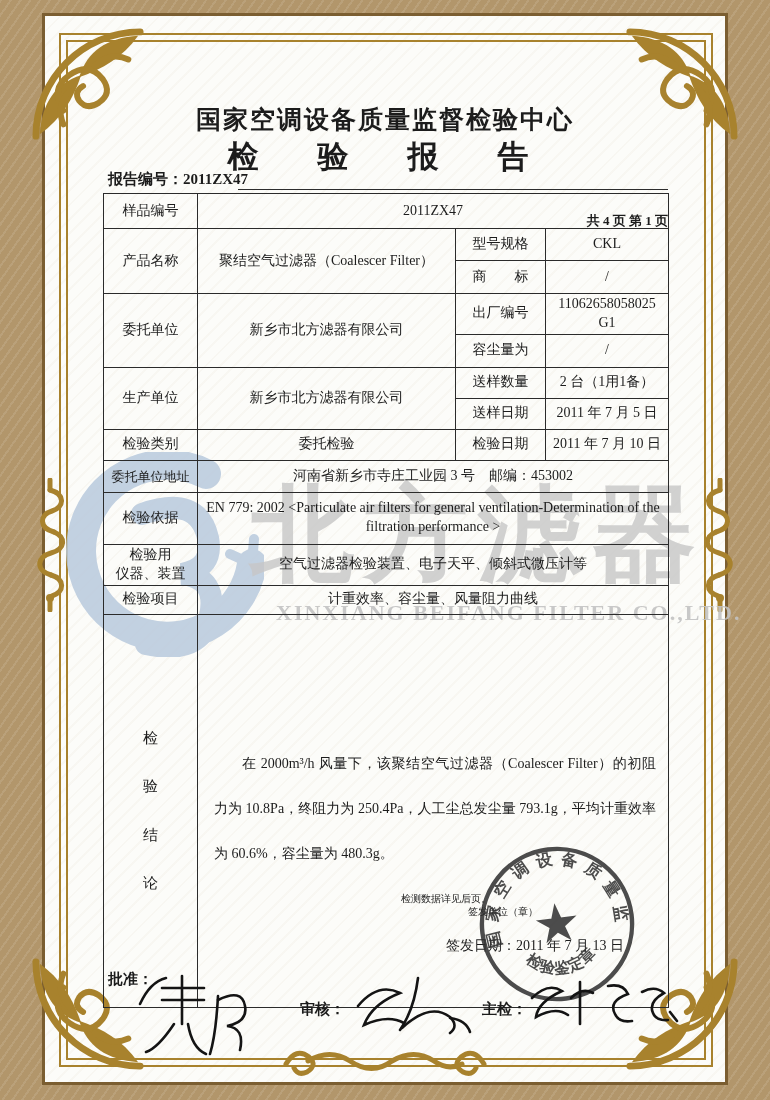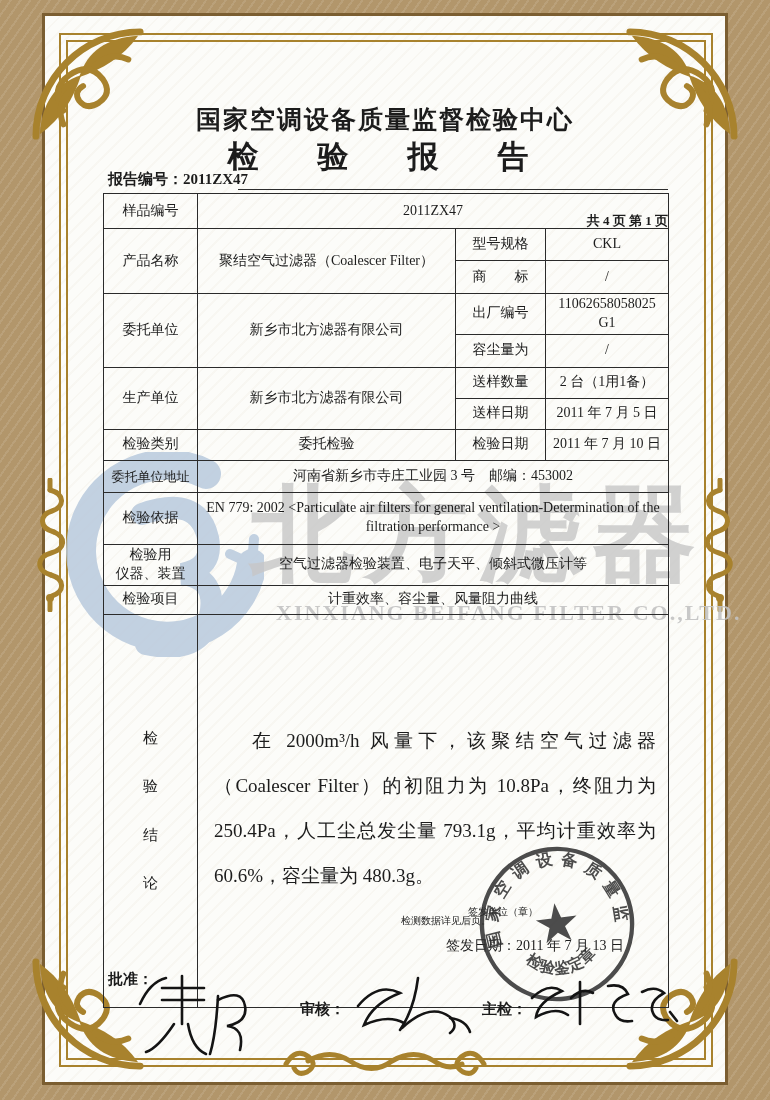--- a/index.html
+++ b/index.html
@@ -55,21 +55,21 @@
   table.rpt{position:absolute;left:103px;top:193px;width:565px;border-collapse:collapse;table-layout:fixed;z-index:2;}
   table.rpt td{border:1.5px solid #2b2b2b;text-align:center;vertical-align:middle;
     font-size:14px;line-height:1.35;padding:1px 4px;background:transparent;}
   td.lbl{font-size:14px;}
   .r35{height:35px}.r32{height:32px}.r33{height:33px}.r31{height:31px}
   .r29{height:29px}.r52{height:52px}.r37{height:37px}
   td.sample-val{text-align:left;padding-left:28px;font-size:15px;}
   td.basis{font-size:13.6px;line-height:1.8;padding:2px 6px;margin-top:44px;}
   td.concl{vertical-align:top;position:relative;height:390px;text-align:left;}
   .vlabel{display:flex;flex-direction:column;align-items:center;justify-content:center;gap:28px;height:100%;font-size:15px;}
-  .concl-p1{margin:40px 8px 0 12px;text-indent:2em;font-size:19px;line-height:45px;text-align:justify;}
+  .concl-p1{margin:40px 8px 0 12px;text-indent:2em;font-size:14px;line-height:45px;text-align:justify;}
   .concl-p2{margin:0 8px 0 12px;text-indent:2.2em;font-size:10px;line-height:45px;}
   .issuer{position:absolute;left:270px;top:290px;font-size:10px;text-align:right;}
   .issue-date{position:absolute;left:248px;top:322px;font-size:14px;}
   .stamp{position:absolute;left:278px;top:228px;width:162px;height:162px;opacity:.85;transform:rotate(-7deg);z-index:3;}
   .stamp text{font-weight:bold;}
 
   
   .sig-label{position:absolute;font-size:15px;font-weight:bold;z-index:3;}
   .sig{position:absolute;z-index:3;}
 </style>

